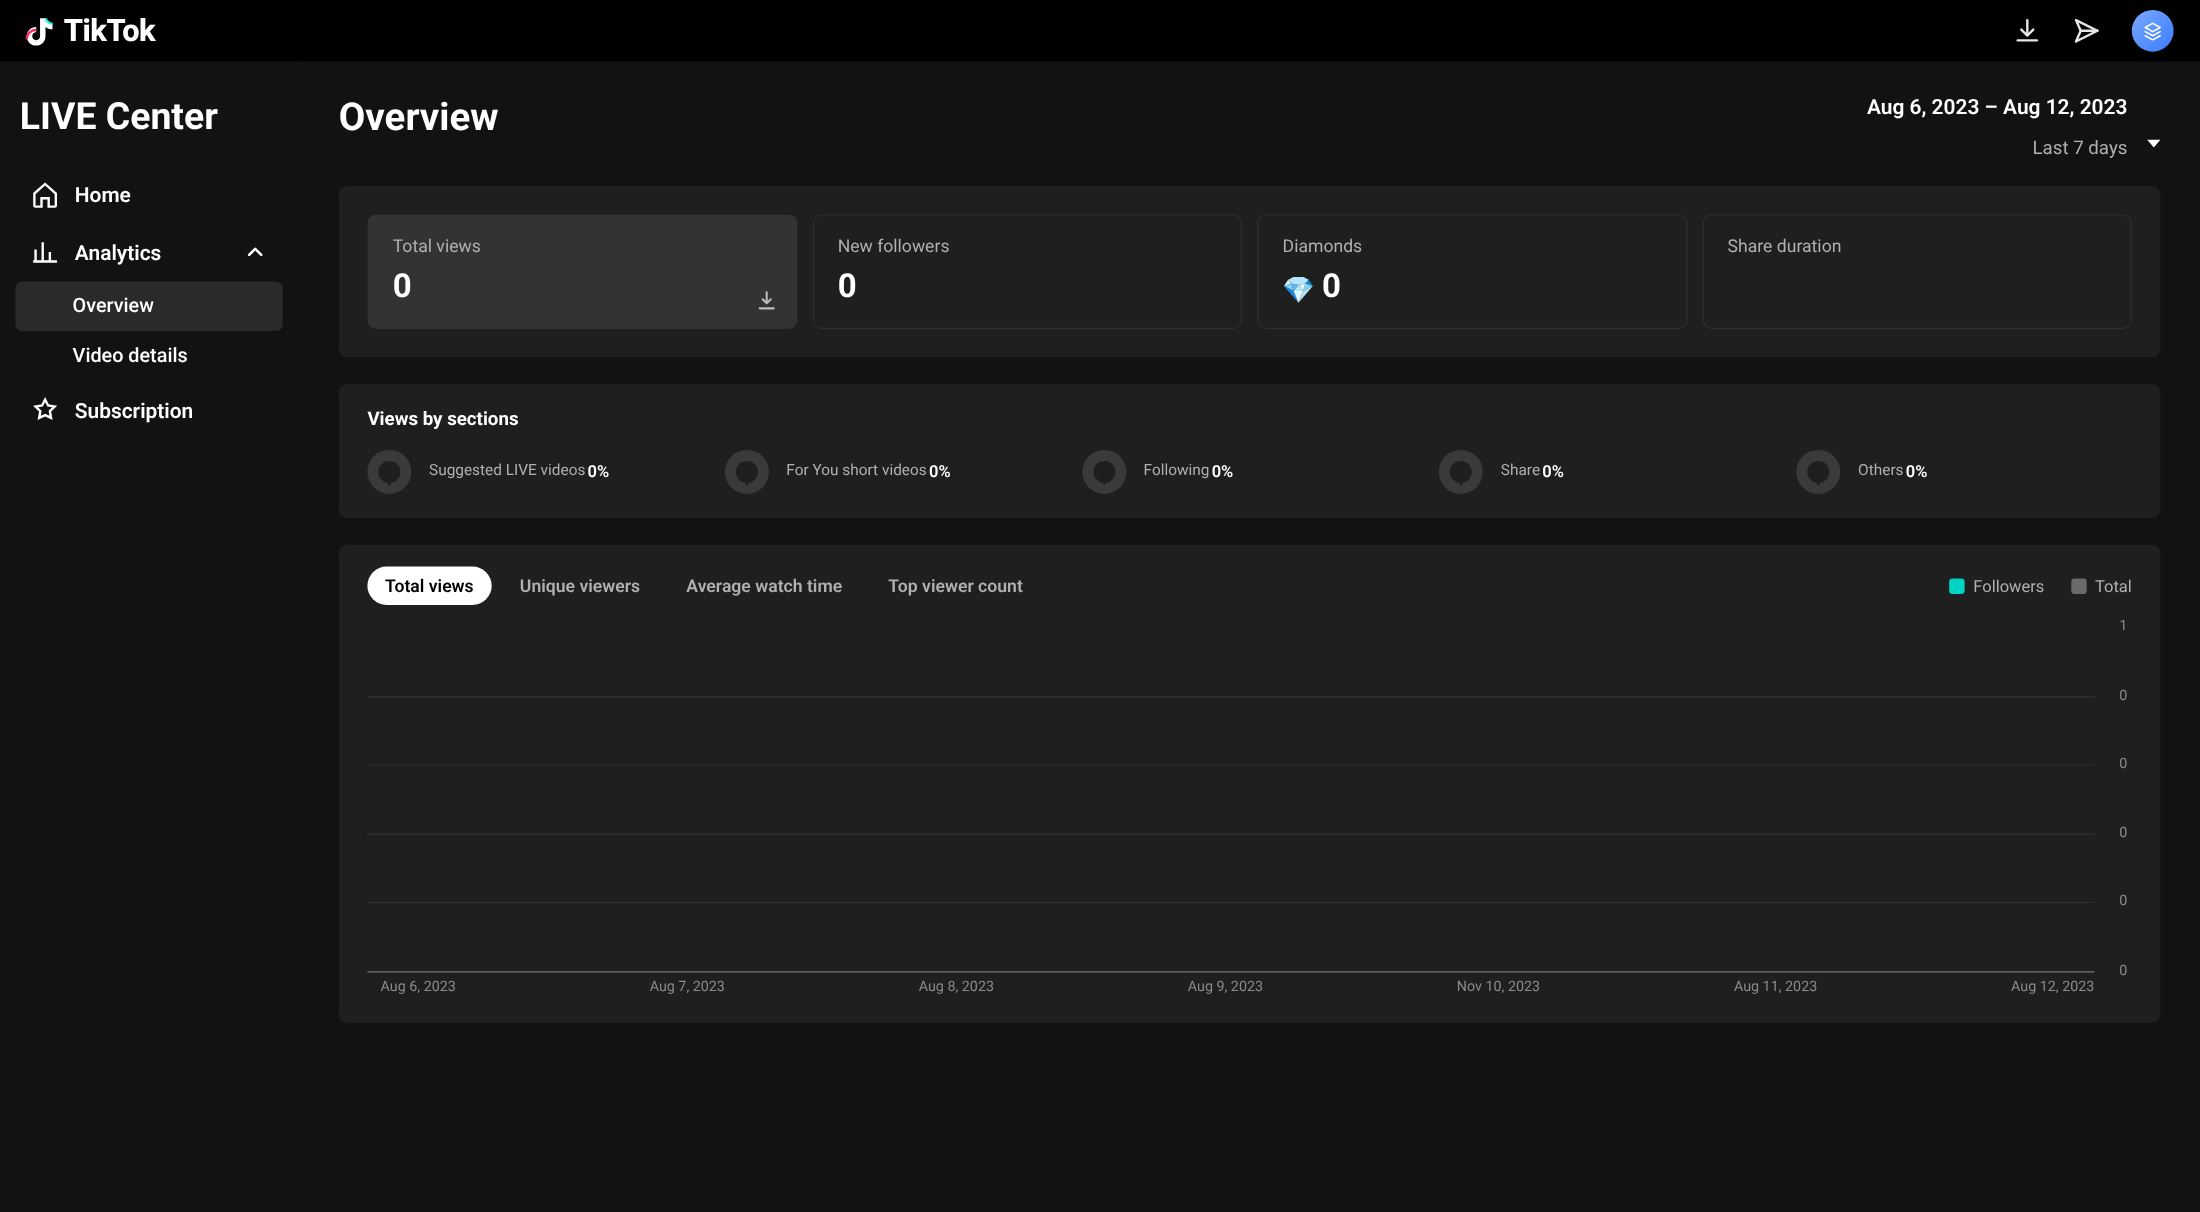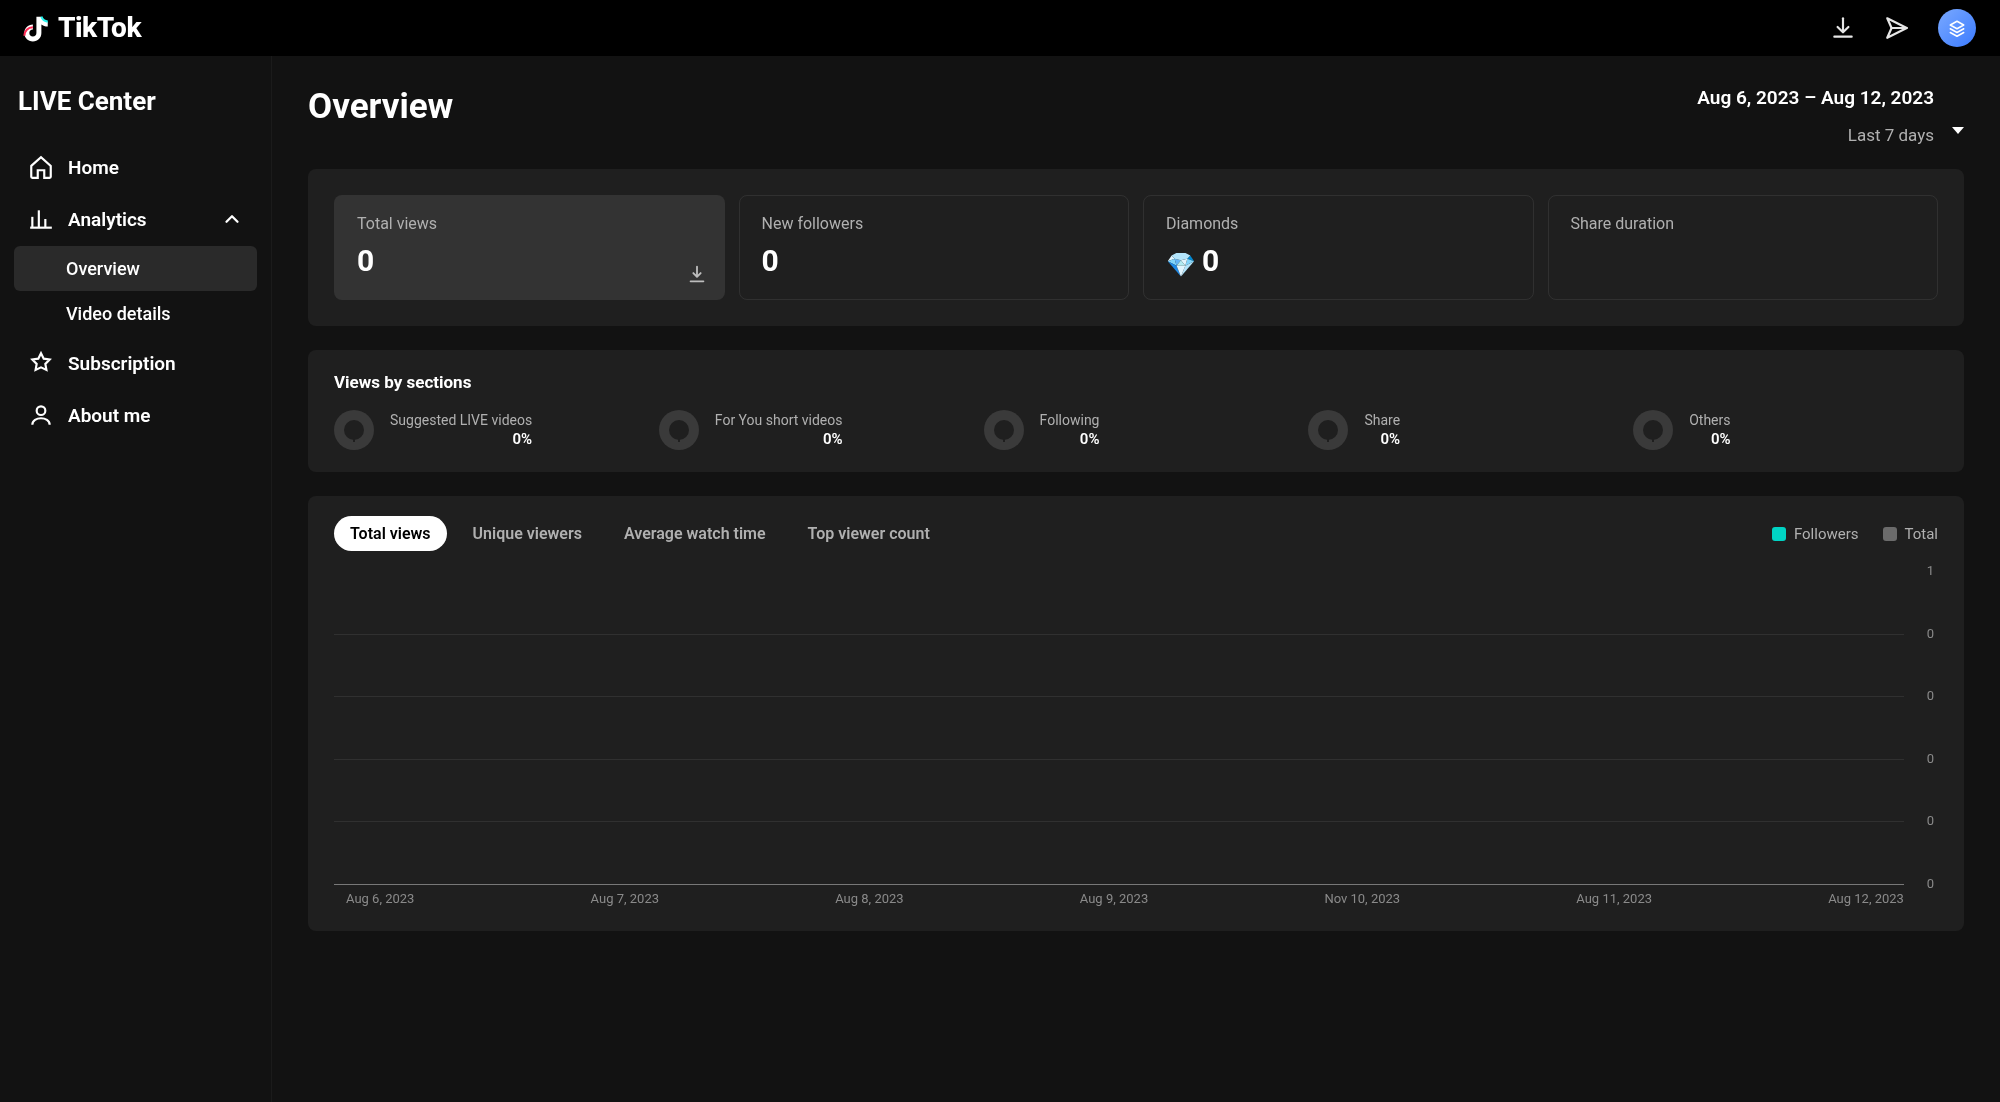--- a/index.html
+++ b/index.html
@@ -83,21 +83,21 @@
     left: 0;
     width: 272px;
     bottom: 0;
     background: var(--bg-sidebar);
     padding: 30px 14px 0 14px;
     display: flex;
     flex-direction: column;
     border-right: 1px solid rgba(255,255,255,0.04);
   }
   .sidebar-title {
-    font-size: 26px;
+    font-size: 34px;
     font-weight: 700;
     padding-left: 4px;
     margin-bottom: 26px;
   }
   .nav-item {
     display: flex;
     align-items: center;
     gap: 14px;
     padding: 12px 14px;
     border-radius: 6px;
@@ -256,21 +256,21 @@
     background: #1f1f1f;
     transform: translateX(-50%);
   }
   .donut::before {
     content: "";
     position: absolute;
     inset: 10px;
     border-radius: 50%;
     background: var(--bg-panel);
   }
-  .vbs-text { display: flex; flex-direction: column; gap: 2px; align-items: flex-end; }
+  .vbs-text { display: flex; flex-direction: row; gap: 2px; }
   .vbs-label { font-size: 14px; color: var(--text-secondary); white-space: nowrap; overflow: hidden; text-overflow: ellipsis; max-width: 170px; }
   .vbs-value { font-size: 15px; font-weight: 600; }
 
   
   .chart-panel { padding: 20px 26px 20px 26px; }
   .chart-header {
     display: flex;
     align-items: center;
     margin-bottom: 20px;
   }
@@ -410,27 +410,20 @@
     <div class="nav-sub-item">Video details</div>
   </div>
 
   <div class="nav-item">
     <svg class="nav-icon" viewBox="0 0 24 24">
         <path d="M12 3l2.5 5 5.5.8-4 4 1 5.6L12 16l-5 2.4 1-5.6-4-4L9.5 8 12 3z"></path>
       </svg>
     <span>Subscription</span>
   </div>
 
-  <div class="nav-item">
-    <svg class="nav-icon" viewBox="0 0 24 24">
-        <circle cx="12" cy="8" r="4"></circle>
-        <path d="M4 21c0-4 4-6 8-6s8 2 8 6"></path>
-      </svg>
-    <span>About me</span>
-  </div>
 </div>
 
 <div class="main">
 
   <div class="page-header">
     <div class="page-title">Overview</div>
     <div class="date-picker">
       <div class="date-picker-text">
         <div class="date-range">Aug 6, 2023 – Aug 12, 2023</div>
         <div class="date-sub">Last 7 days</div>

